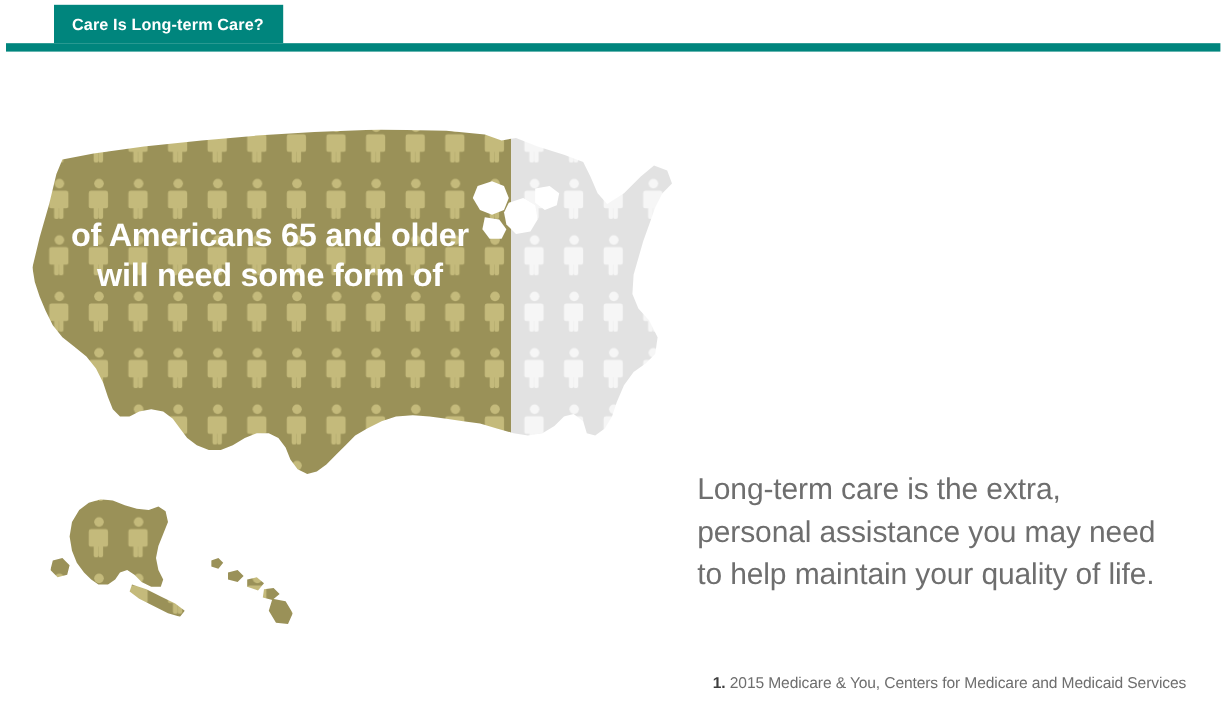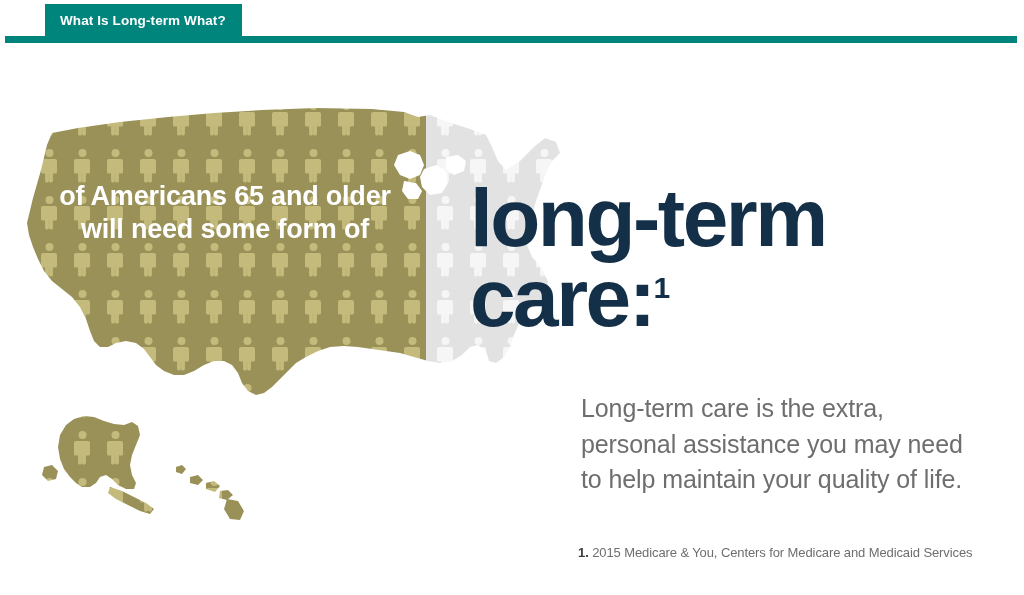--- a/index.html
+++ b/index.html
@@ -136,35 +136,35 @@
   
   .footnote {
     position: absolute;
     left: 578px;
     top: 545px;
     width: 430px;
     color: #6e6e6e;
     font-size: 13px;
     line-height: 1.3;
     letter-spacing: -0.1px;
-    margin: 0;
+    margin: 16px;
   }
   .footnote .marker {
     font-weight: bold;
     color: #3d3d3d;
   }
 </style>
 </head>
 <body>
 
 <div id="canvas">
 
   <div class="header-zone">
     <div class="header-tab">
-      <span>What Is Long-term What?</span>
+      <span>Care Is Long-term Care?</span>
     </div>
     <div class="header-rule"></div>
   </div>
 
   <div class="map-stage">
     <svg class="map-svg" viewBox="0 0 580 430" xmlns="http://www.w3.org/2000/svg" aria-hidden="true">
       <defs>
 
         <pattern id="pat-gold" width="33" height="47" patternUnits="userSpaceOnUse">
           <rect width="33" height="47" fill="#9a9158"></rect>
@@ -257,23 +257,20 @@
       <g clip-path="url(#clip-hawaii)">
         <rect x="0" y="0" width="580" height="430" fill="url(#pat-gold)"></rect>
       </g>
     </svg>
   </div>
 
   <div class="stat-block">
     <div class="stat-sub">of Americans 65 and older will need some form of</div>
   </div>
 
-  <h1 class="headline">
-    <span>long-term care:</span><span class="sup">1</span>
-  </h1>
 
   <p class="body-copy">Long-term care is the extra, personal assistance you may need to help maintain your quality of life.</p>
 
   <p class="footnote">
     <span class="marker">1.</span>
     <span>2015 Medicare &amp; You, Centers for Medicare and Medicaid Services</span>
   </p>
 
 </div>
 

